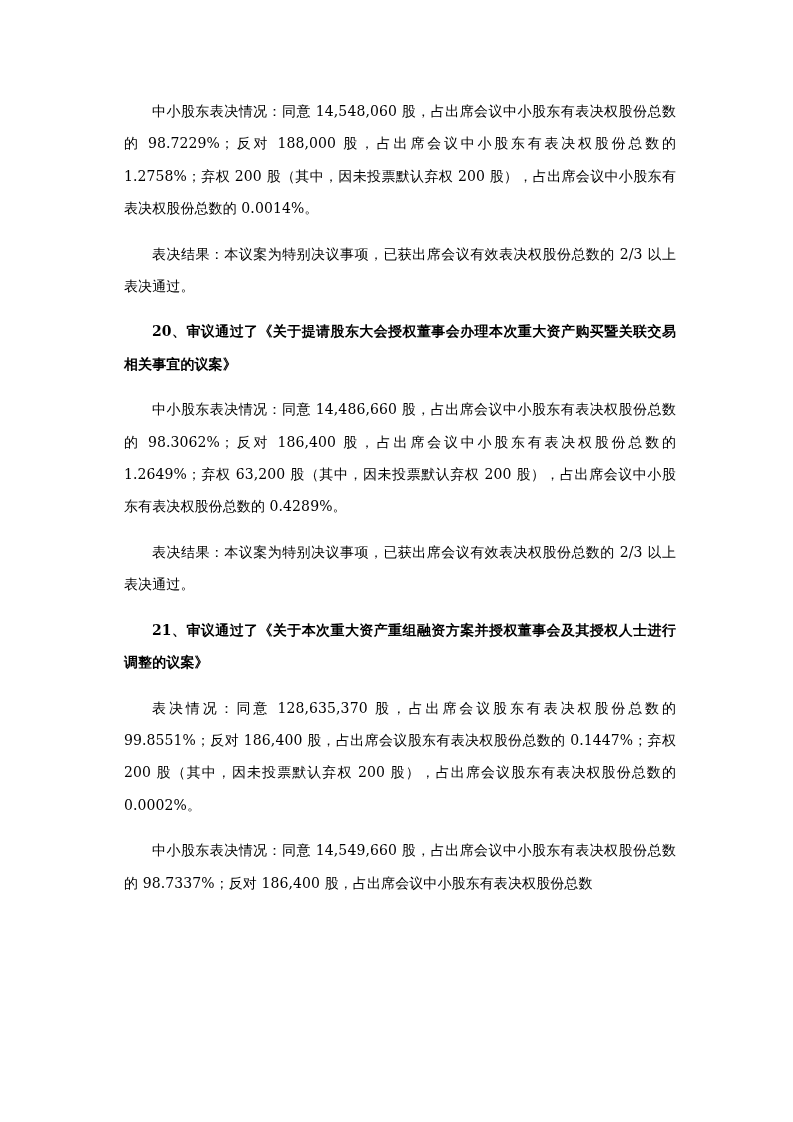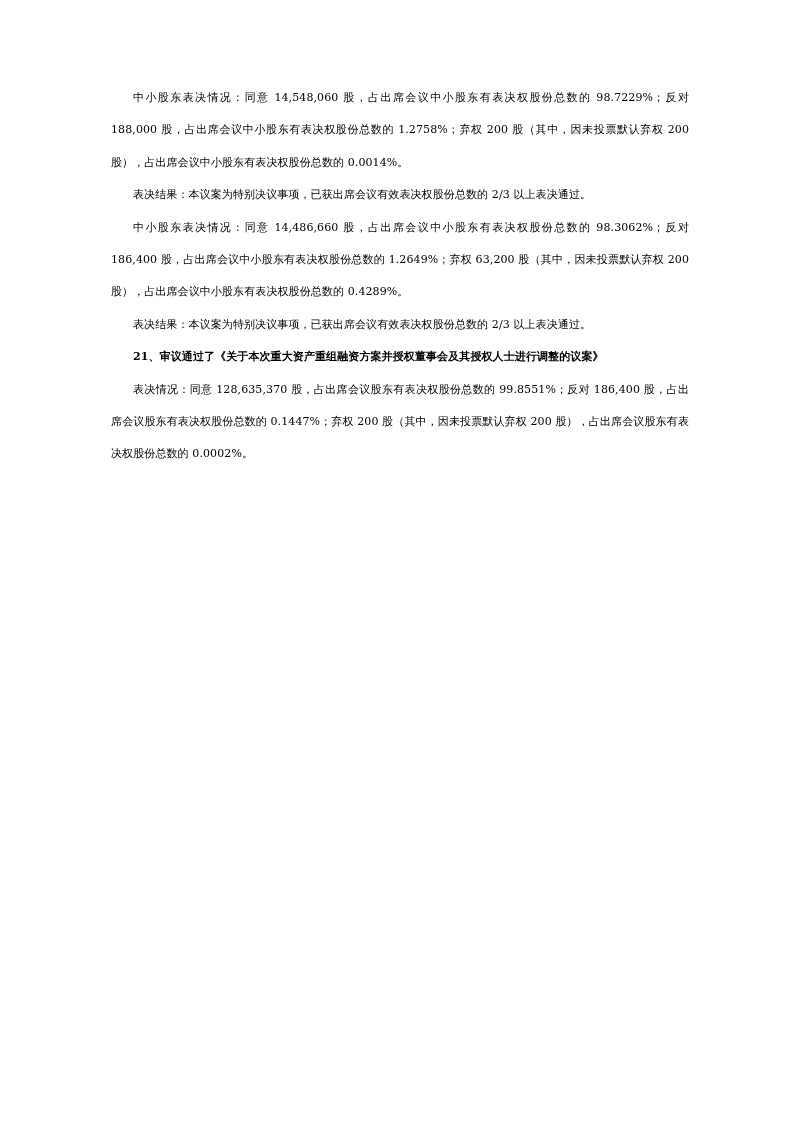--- a/index.html
+++ b/index.html
@@ -17,40 +17,42 @@
     font-family: "DejaVu Serif", "Liberation Serif", serif;
     color: #000000;
   }
   .content {
     position: absolute;
     left: 111px;
     top: 82px;
     width: 578px;
   }
   p {
-    margin: 0;
-    font-size: 11px;
+    margin: 13px;
+    font-size: 14px;
     line-height: 32.4px;
     text-align: justify;
     text-justify: inter-ideograph;
     letter-spacing: 0.1px;
   }
   p.body {
     text-indent: 2em;
   }
   p.heading {
     font-weight: bold;
     text-indent: 2em;
   }
 </style>
 </head>
 <body>
 
 <div class="page">
   <div class="content">
     <p class="body">中小股东表决情况：同意 14,548,060 股，占出席会议中小股东有表决权股份总数的 98.7229%；反对 188,000 股，占出席会议中小股东有表决权股份总数的 1.2758%；弃权 200 股（其中，因未投票默认弃权 200 股），占出席会议中小股东有表决权股份总数的 0.0014%。</p>
     <p class="body">表决结果：本议案为特别决议事项，已获出席会议有效表决权股份总数的 2/3 以上表决通过。</p>
+    <p class="heading">20、审议通过了《关于提请股东大会授权董事会办理本次重大资产购买暨关联交易相关事宜的议案》</p>
     <p class="body">中小股东表决情况：同意 14,486,660 股，占出席会议中小股东有表决权股份总数的 98.3062%；反对 186,400 股，占出席会议中小股东有表决权股份总数的 1.2649%；弃权 63,200 股（其中，因未投票默认弃权 200 股），占出席会议中小股东有表决权股份总数的 0.4289%。</p>
     <p class="body">表决结果：本议案为特别决议事项，已获出席会议有效表决权股份总数的 2/3 以上表决通过。</p>
     <p class="heading">21、审议通过了《关于本次重大资产重组融资方案并授权董事会及其授权人士进行调整的议案》</p>
     <p class="body">表决情况：同意 128,635,370 股，占出席会议股东有表决权股份总数的 99.8551%；反对 186,400 股，占出席会议股东有表决权股份总数的 0.1447%；弃权 200 股（其中，因未投票默认弃权 200 股），占出席会议股东有表决权股份总数的 0.0002%。</p>
+    <p class="body">中小股东表决情况：同意 14,549,660 股，占出席会议中小股东有表决权股份总数的 98.7337%；反对 186,400 股，占出席会议中小股东有表决权股份总数</p>
   </div>
 </div>
 
 </body></html>

